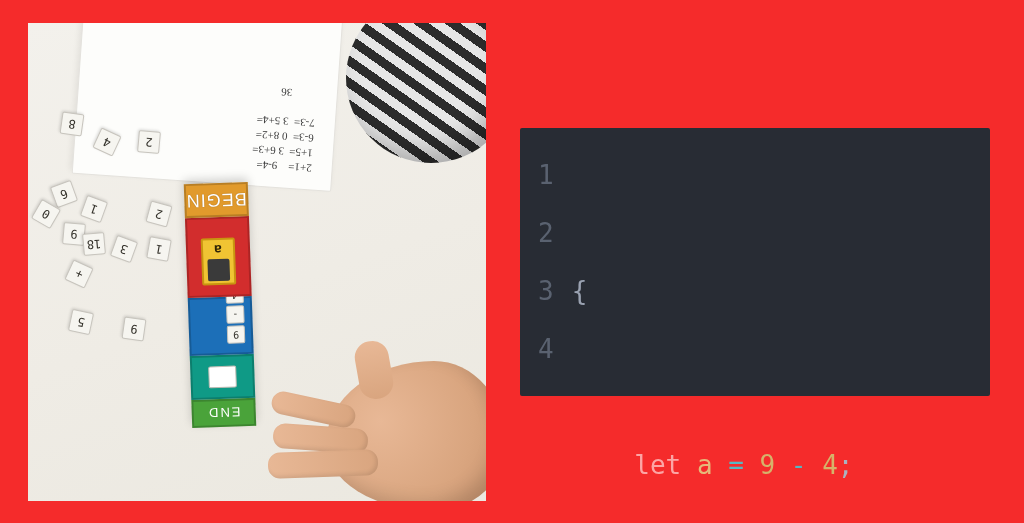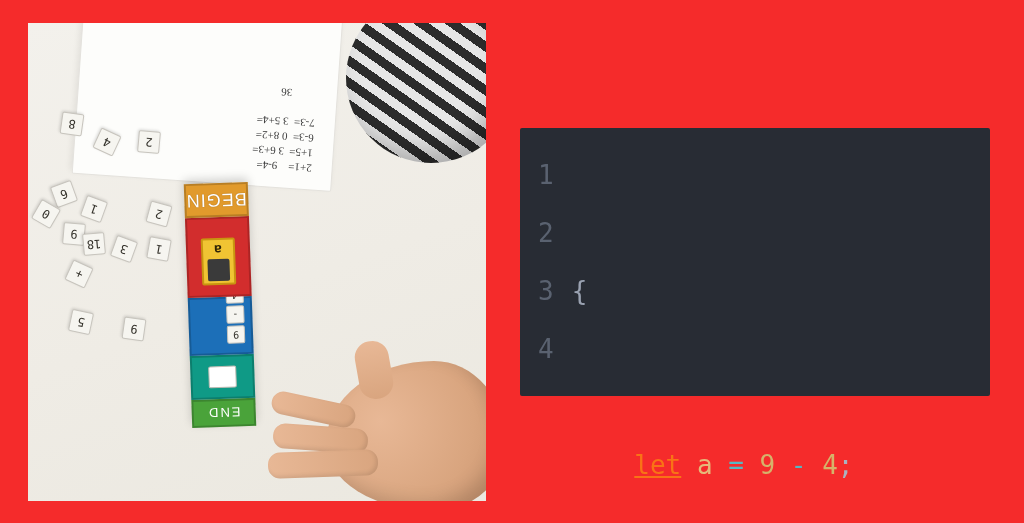--- a/index.html
+++ b/index.html
@@ -149,21 +149,21 @@
   }
   .gutter {
     color:#5a6270;
     text-align:right;
     padding-right: 18px;
     user-select:none;
     flex:none;
   }
   .src { white-space: pre; }
   .brace  { color:#9aa2b1; }
-  .kw     { color:#f97316;text-decoration:underline; }
+  .kw     { color:#fca5a5; }
   .ident  { color:#e6b97a; }
   .op     { color:#56b6c2; }
   .num    { color:#d6b26a; }
   .punc   { color:#abb2bf; }
 </style>
 </head>
 <body>
 
 <div class="photo">
 

